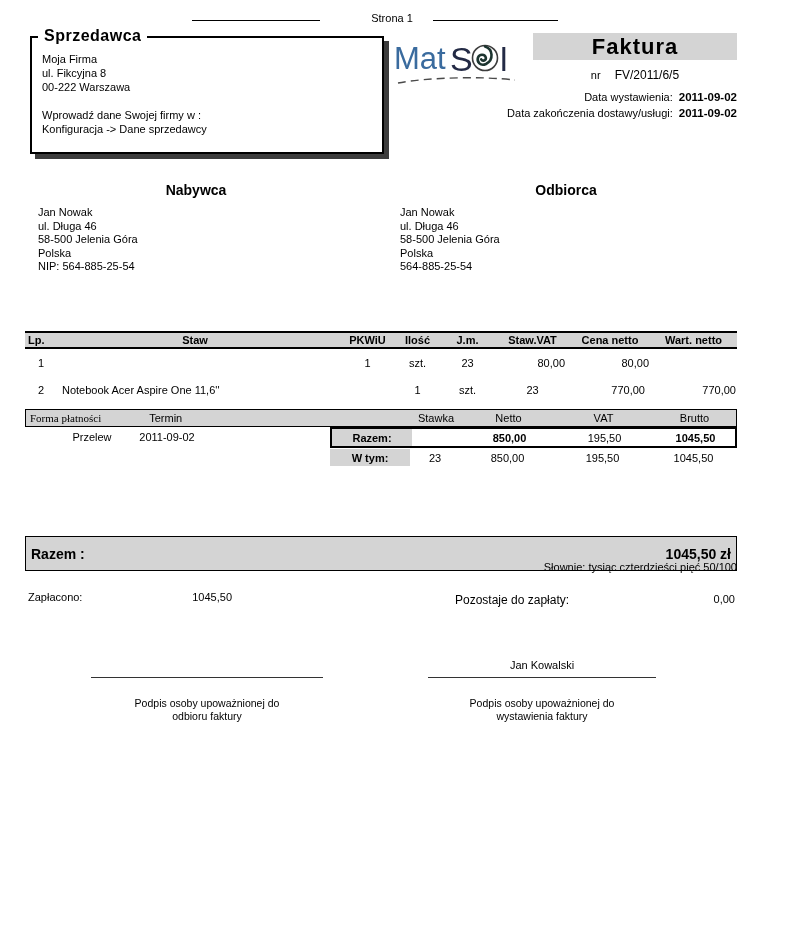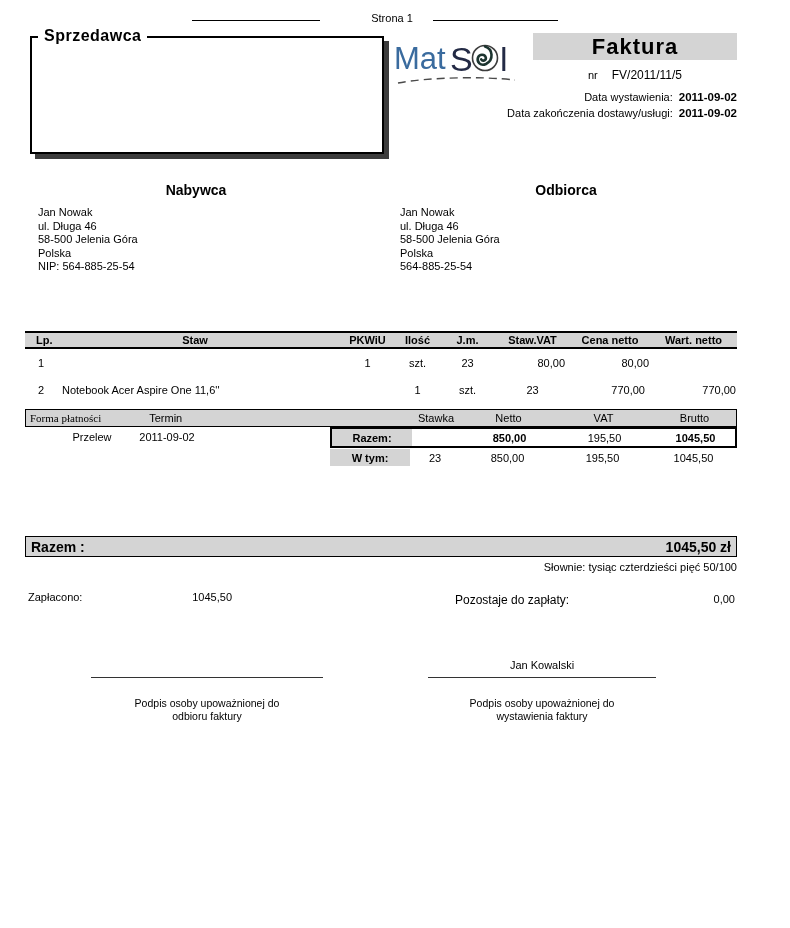--- a/index.html
+++ b/index.html
@@ -54,21 +54,21 @@
 
   
   .items { position:absolute; left:25px; top:331px; width:712px; font-size:11px; }
   .grid-cols { display:grid; grid-template-columns:25px 290px 55px 45px 55px 75px 80px 87px; }
   .items-header {
     background:#d4d4d4; border-top:2px solid #000; border-bottom:2px solid #000;
     height:18px; align-items:center; font-weight:bold;
   }
   .items-header .h-lp { padding-left:3px; }
   .items-header div { text-align:center; }
-  .items-header .h-lp { text-align:left;margin-left:8px; }
+  .items-header .h-lp { text-align:left; }
   .item-row { height:27px; align-items:center; }
   .cell-lp { text-align:right; padding-right:6px; }
   .cell-name { padding-left:12px; }
   .cell-c { text-align:center; }
   .cell-r { text-align:right; padding-right:5px; }
   .cell-r2 { text-align:right; padding-right:1px; }
 
   
   .payment { position:absolute; left:25px; top:409px; width:712px; font-size:11px; }
   .pay-header {
@@ -85,21 +85,21 @@
   .summary { position:absolute; left:305px; top:18px; width:407px; }
   .sum-row { display:grid; grid-template-columns:80px 50px 95px 95px 87px; align-items:center; }
   .sum-razem { border:2px solid #000; height:21px; background:#fff; }
   .sum-wtym { height:17px; margin-top:1px; }
   .sum-label { background:#d4d4d4; font-weight:bold; text-align:center; height:100%; display:flex; align-items:center; justify-content:center; }
   .sum-c { text-align:center; }
   .bold { font-weight:bold; }
 
   
   .total-bar {
-    position:absolute; left:25px; top:536px; width:712px; height:21px;
+    position:absolute; left:25px; top:536px; width:712px; height:35px;
     background:#d4d4d4; border:1px solid #000;
     display:flex; justify-content:space-between; align-items:center;
     font-size:14px; font-weight:bold; padding:0 5px;
   }
   .in-words { position:absolute; right:53px; top:561px; font-size:11px; }
 
   
   .paid-label { position:absolute; left:28px; top:591px; font-size:11px; }
   .paid-value { position:absolute; left:140px; top:591px; width:92px; text-align:right; font-size:11px; }
   .due-label  { position:absolute; left:455px; top:593px; font-size:12px; }
@@ -116,39 +116,46 @@
 </style>
 </head>
 <body>
 
 <div class="topline tl-left"></div>
 <div class="strona">Strona 1</div>
 <div class="topline tl-right"></div>
 
 <div class="seller-box">
   <div class="seller-legend">Sprzedawca</div>
+  <div class="seller-content">
+    <div>Moja Firma</div>
+    <div>ul. Fikcyjna 8</div>
+    <div>00-222 Warszawa</div>
+    <div class="seller-hint">Wprowadź dane Swojej firmy w :</div>
+    <div>Konfiguracja -&gt; Dane sprzedawcy</div>
+  </div>
 </div>
 
 <div class="logo">
   <svg width="126" height="56" viewBox="0 0 126 56">
     <text x="0" y="35" font-size="31" fill="#3a6b9e" font-family="Liberation Sans, sans-serif">Mat</text>
     <text x="56" y="37" font-size="34" fill="#232a45" font-family="Liberation Sans, sans-serif">S</text>
     <g>
       <circle cx="91" cy="24" r="12.5" fill="none" stroke="#3c3c3c" stroke-width="1.6"></circle>
       <path d="M91 12.5 C 99 15 100 26 92 30 C 86.5 32.5 82.5 28 84 23.5 C 85.5 19.5 91 20 91.8 23.5 C 92.4 26.5 88.5 27.6 87.2 25.4" fill="none" stroke="#1d3530" stroke-width="2.6" stroke-linecap="round"></path>
     </g>
     <text x="106" y="37" font-size="34" fill="#232a45" font-family="Liberation Sans, sans-serif">l</text>
     <path d="M4 49 C 32 43.5 88 42 121 46" fill="none" stroke="#4a4a4a" stroke-width="1.4" stroke-dasharray="8 5"></path>
   </svg>
 </div>
 
 <div class="invoice-title">Faktura</div>
 <div class="nr-row">
   <span>nr</span>
-  <span class="val">FV/2011/11/5</span>
+  <span class="val">FV/2011/6/5</span>
 </div>
 <div class="date-row date-issue">
   <span>Data wystawienia:</span><b>2011-09-02</b>
 </div>
 <div class="date-row date-delivery">
   <span>Data zakończenia dostawy/usługi:</span><b>2011-09-02</b>
 </div>
 
 <div class="party-title buyer-title">Nabywca</div>
 <div class="party-lines buyer-lines">

